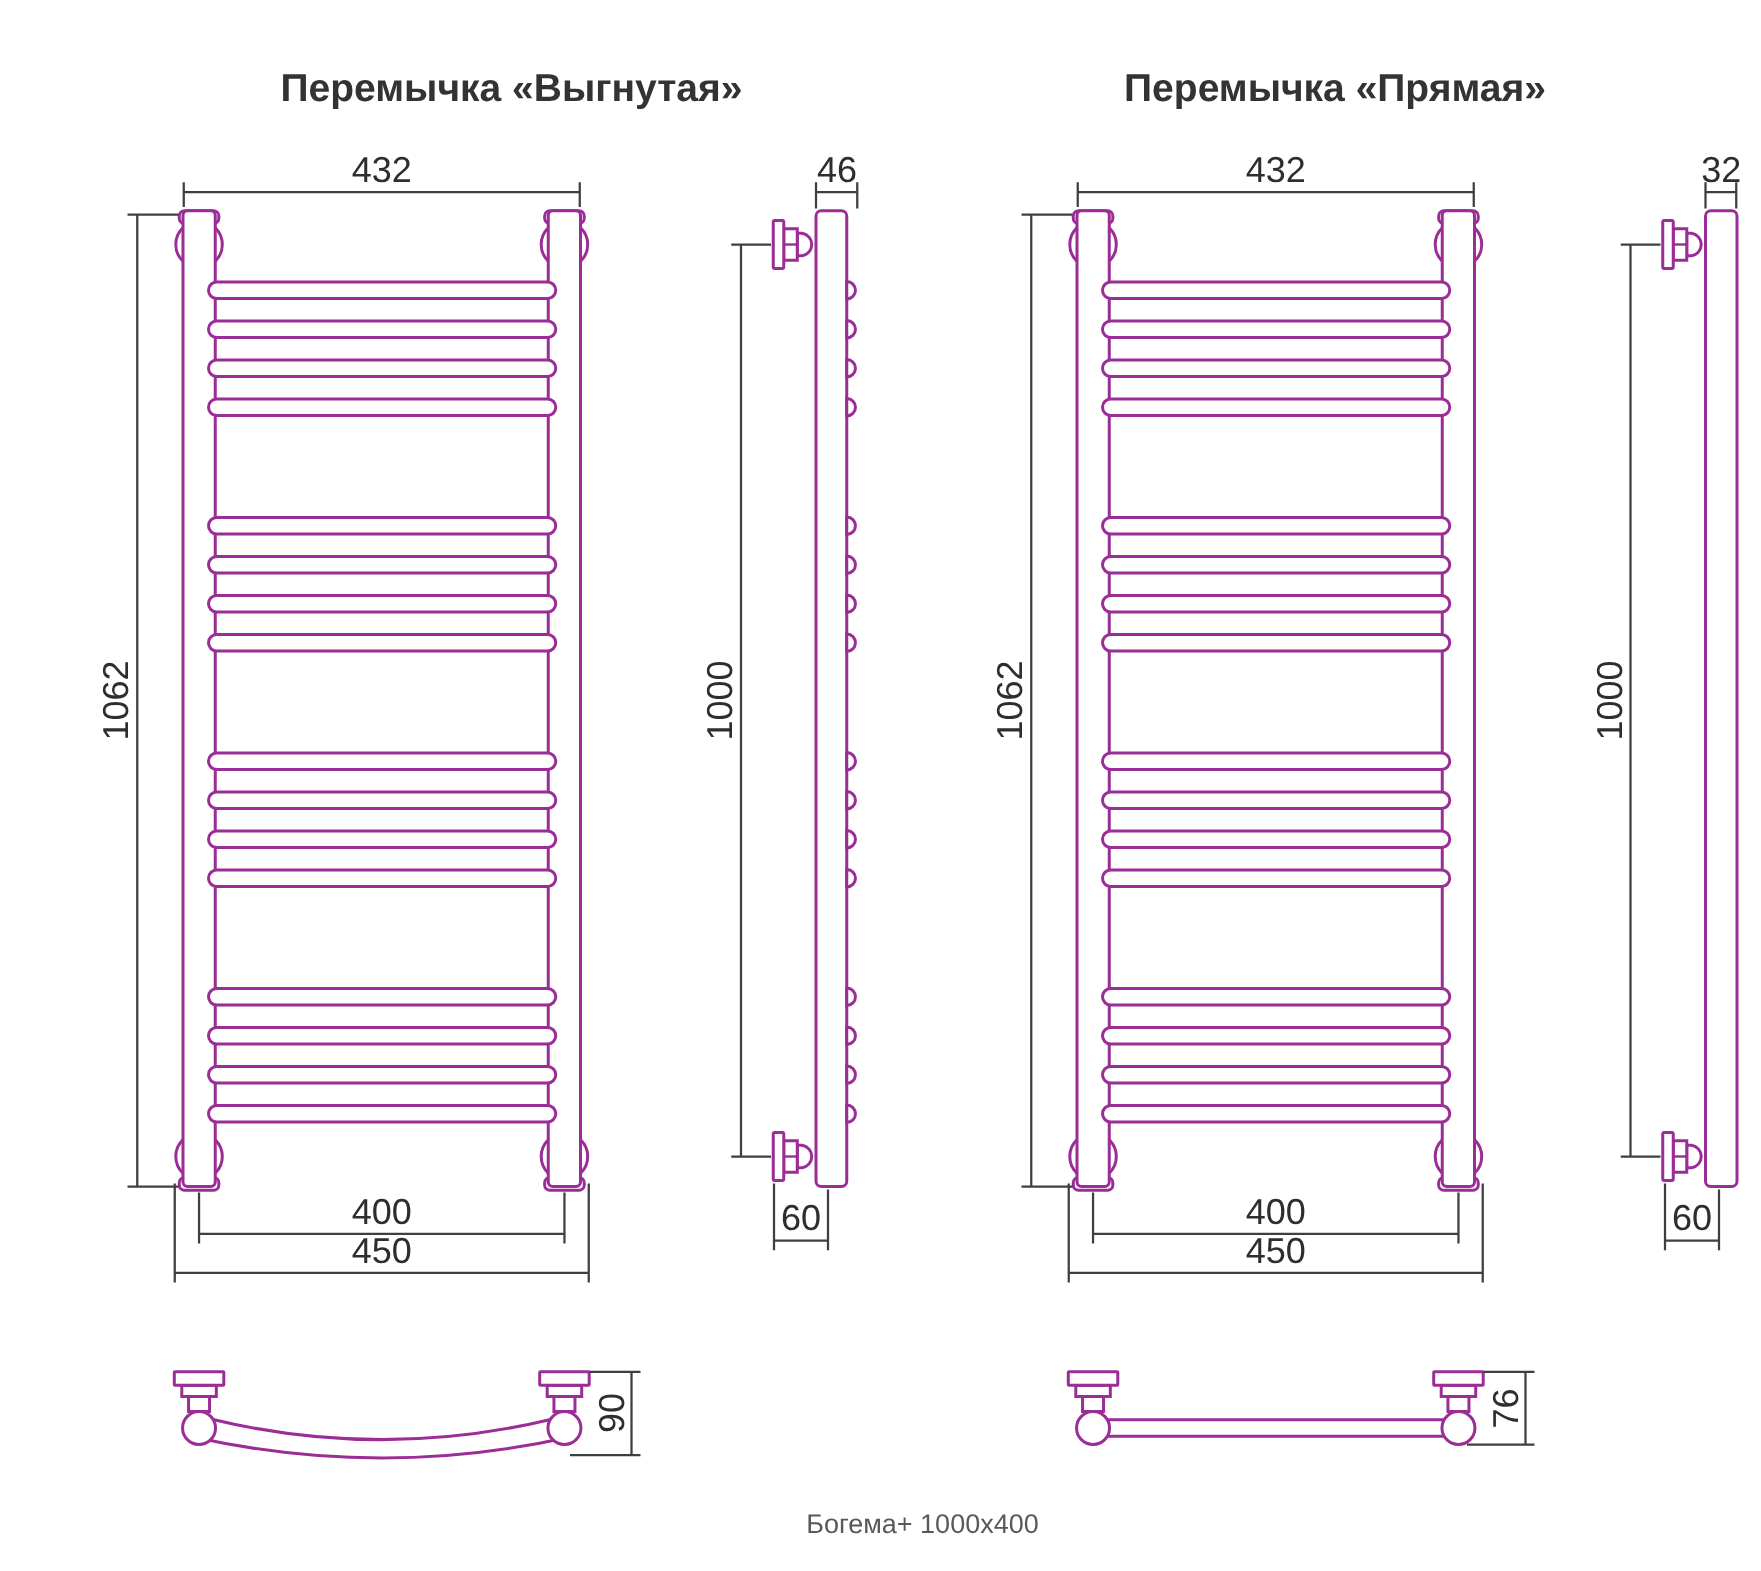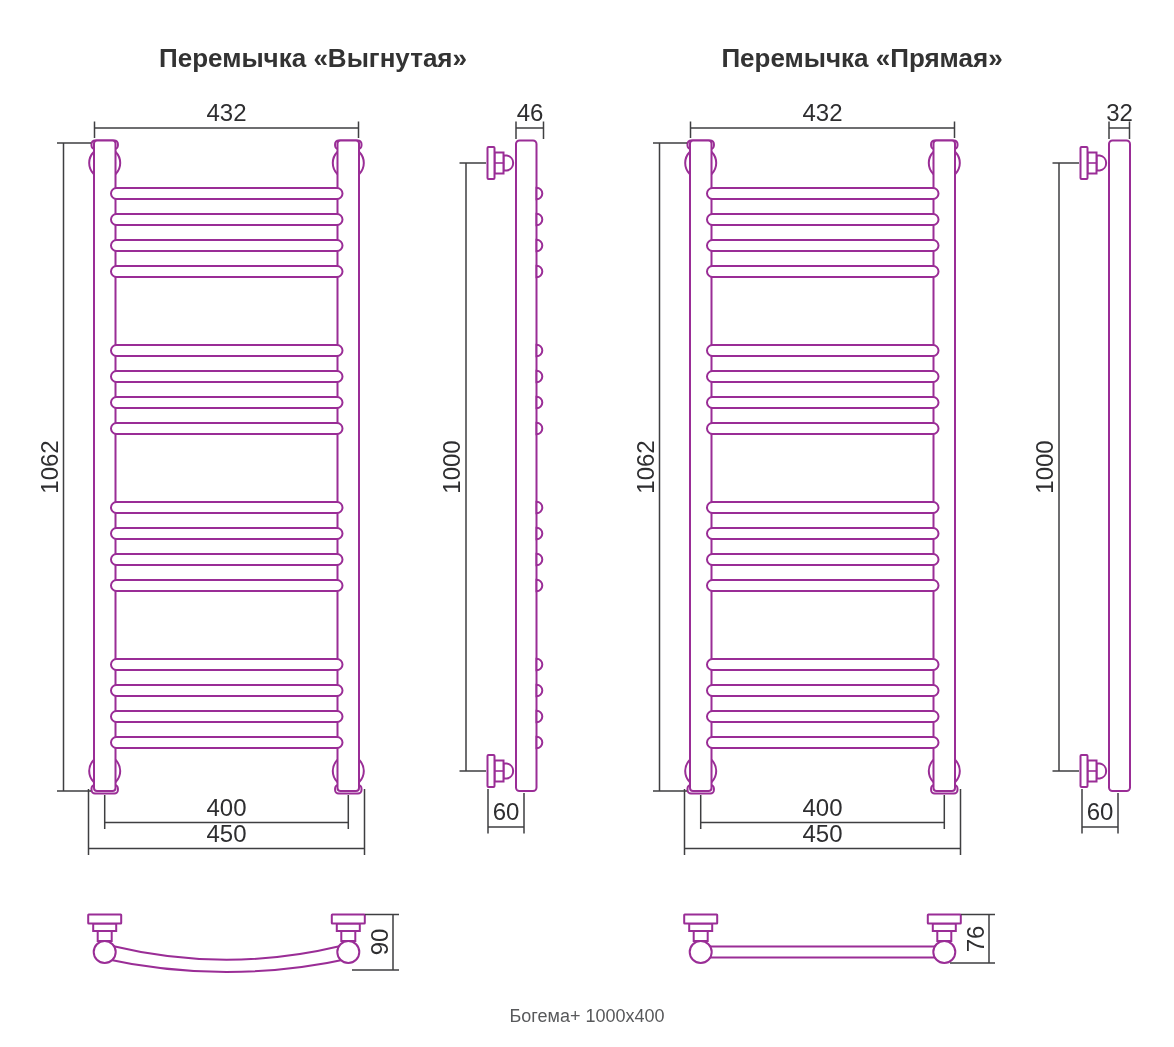--- a/index.html
+++ b/index.html
@@ -4,21 +4,21 @@
 <style>
   :root{
     --product-line:#9A2D96;
     --dimension-line:#3F3F41;
     --title-text:#333333;
     --dimension-text:#2E2E30;
     --caption-text:#58595B;
     --background:#FFFFFF;
   }
   html,body{margin:0;padding:0;background:var(--background);}
-  .stage{width:1128px;height:1047px;position:relative;background:var(--background);}
+  .stage{width:1128px;height:1047px;position:relative;background:var(--background);margin-left:28px;}
   svg{display:block;}
   
   .p  {stroke:var(--product-line);stroke-width:2;fill:#fff;}
   .pl {stroke:var(--product-line);stroke-width:2;fill:none;}
   .pt {stroke:var(--product-line);stroke-width:1.6;fill:none;}
   
   .d  {stroke:var(--dimension-line);stroke-width:1.5;fill:none;}
   text{text-anchor:middle;}
   .dt {font:24px "Liberation Sans", sans-serif;fill:var(--dimension-text);}
   .title{font:700 26px "Liberation Sans", sans-serif;fill:var(--title-text);}

